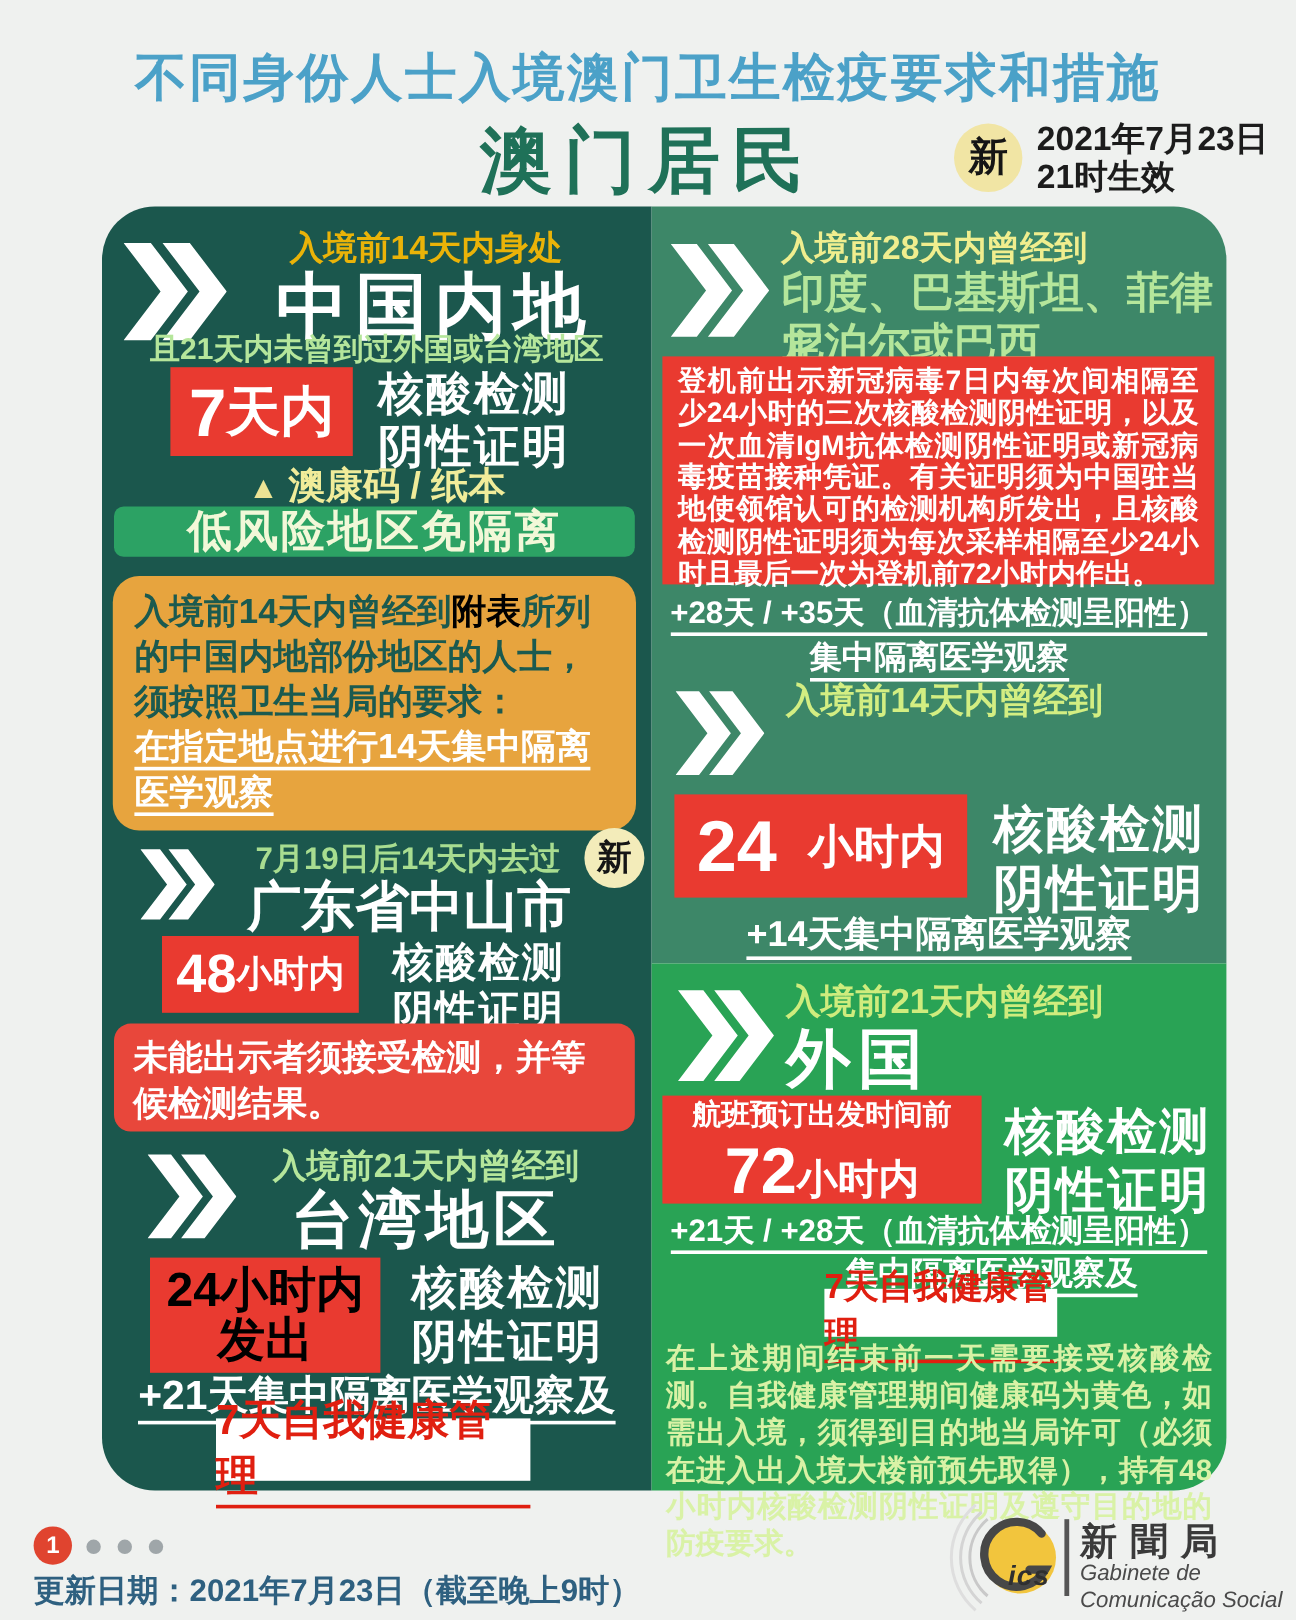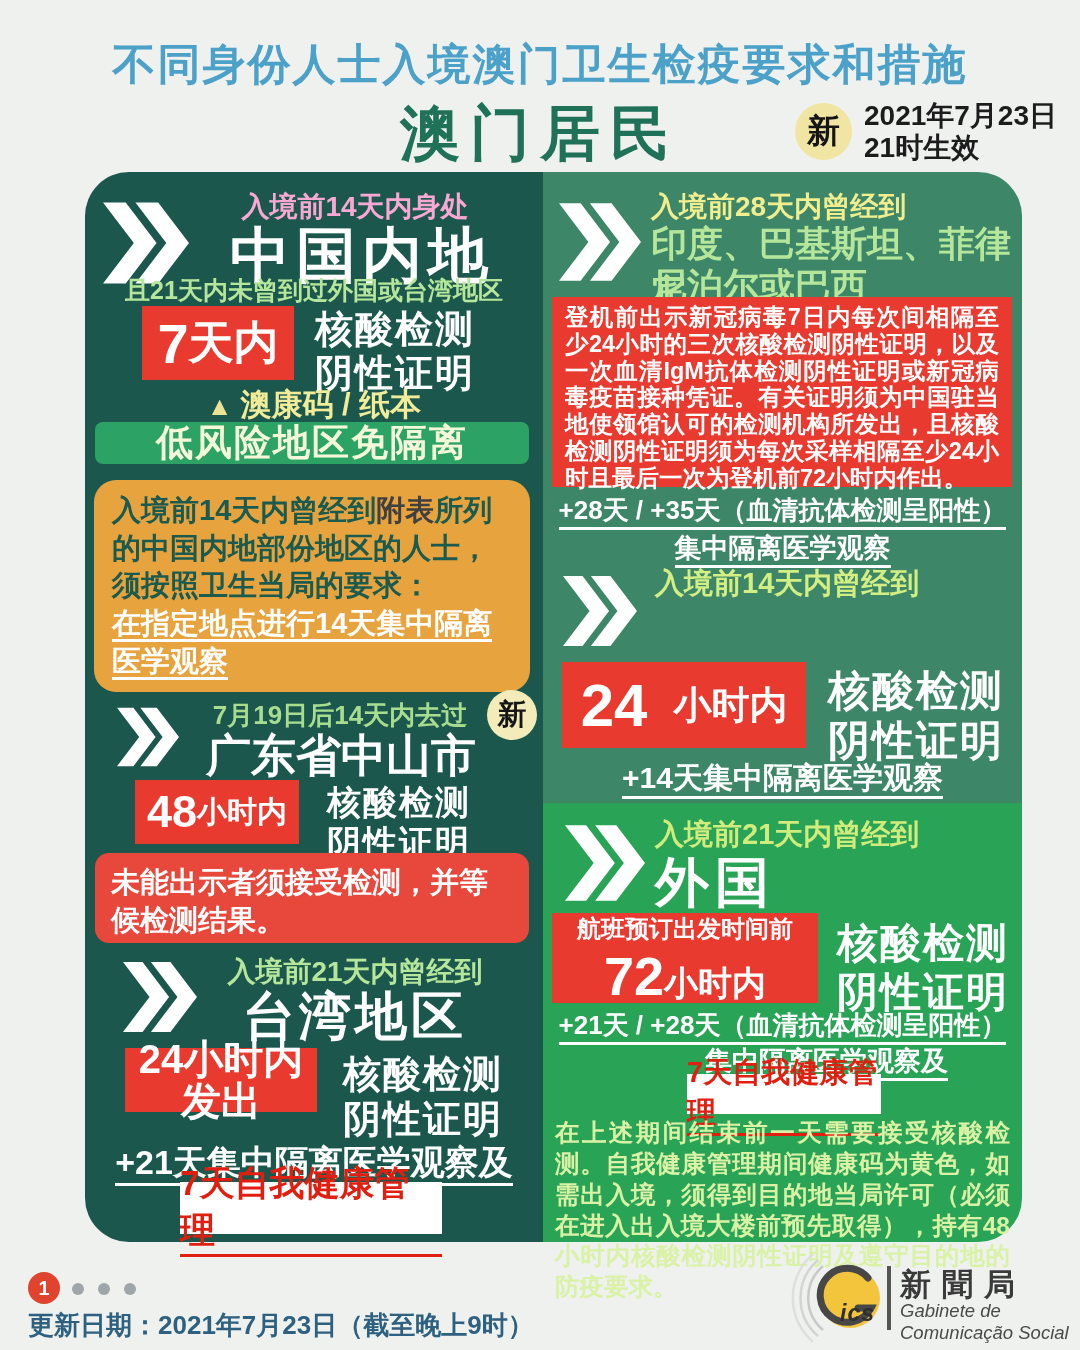--- a/index.html
+++ b/index.html
@@ -24,40 +24,40 @@
     background:#1b574d; border-radius:44px 0 0 44px; }
   .rp-top { position:absolute; left:543px; top:172px; width:479px; height:631px;
     background:#3d8768; border-radius:0 44px 0 0; }
   .rp-bottom { position:absolute; left:543px; top:803px; width:479px; height:439px;
     background:#29a355; border-radius:0 0 44px 0; }
   .chev { position:absolute; }
   .chev svg { width:100%; height:100%; display:block; }
   
   .lp-chev1 { left:18px; top:22px; width:86px; height:98px; }
   .lp-pre1 { position:absolute; left:100px; top:16px; width:340px; text-align:center;
-    font-size:28px; color:#f9a8d4; }
+    font-size:28px; color:#eab308; }
   .lp-title1 { position:absolute; left:96px; top:44px; width:362px; text-align:center;
     font-size:60px; color:#fff; letter-spacing:6px; }
   .lp-sub1 { position:absolute; left:0; top:102px; width:100%; text-align:center;
     font-size:25px; color:#b5e69b; }
   .lp-rbox1 { position:absolute; left:57px; top:134px; width:152px; height:74px;
     background:#e93a30; display:flex; align-items:center; justify-content:center; color:#fff; }
   .lp-rbox1 .num { font-size:56px; } .lp-rbox1 .unit { font-size:45px; }
   .lp-test1 { position:absolute; left:212px; top:136px; width:196px; text-align:center;
     font-size:38px; color:#fff; line-height:1.15; letter-spacing:2px; }
   .lp-code { position:absolute; left:0; top:212px; width:100%; text-align:center;
     font-size:31px; color:#f0ec9a; }
   .lp-code .tri { font-size:26px; color:#ece394; margin-right:8px; }
   .lp-greenbar { position:absolute; left:10px; top:250px; width:434px; height:42px;
     background:#2ca264; border-radius:8px; display:flex; align-items:center; justify-content:center;
     font-size:37px; color:#f2f8d8; letter-spacing:2px; }
   .lp-orange { position:absolute; left:9px; top:308px; width:436px;
     background:#e7a43e; border-radius:22px; padding:12px 18px;
     font-size:29px; line-height:1.3; color:#1b5a4f; }
-  .lp-orange .wt { color:#404040; }
+  .lp-orange .wt { color:#000000; }
   .lp-orange .ul { color:#fff; border-bottom:3px solid #fff; }
   .lp-chev2 { left:32px; top:528px; width:62px; height:74px; }
   .lp-pre2 { position:absolute; left:100px; top:526px; width:310px; text-align:center;
     font-size:26px; color:#a8dd90; }
   .lp-title2 { position:absolute; left:96px; top:554px; width:320px; text-align:center;
     font-size:45px; color:#fff; }
   .lp-new2 { position:absolute; left:402px; top:518px; width:50px; height:50px;
     background:#f3ecba; border-radius:50%; display:flex; align-items:center; justify-content:center;
     font-size:29px; color:#151515; }
   .lp-rbox2 { position:absolute; left:50px; top:608px; width:164px; height:64px;
@@ -66,23 +66,23 @@
   .lp-test2 { position:absolute; left:224px; top:610px; width:180px; text-align:center;
     font-size:34px; color:#fff; line-height:1.18; letter-spacing:2px; }
   .lp-warn { position:absolute; left:10px; top:681px; width:434px; height:90px;
     background:#e8473b; border-radius:14px; padding:10px 16px;
     font-size:29px; line-height:1.32; color:#fff; }
   .lp-chev3 { left:38px; top:780px; width:74px; height:90px; }
   .lp-pre3 { position:absolute; left:120px; top:781px; width:300px; text-align:center;
     font-size:28px; color:#b5e69b; }
   .lp-title3 { position:absolute; left:120px; top:810px; width:300px; text-align:center;
     font-size:52px; color:#fff; letter-spacing:4px; }
-  .lp-rbox3 { position:absolute; left:40px; top:876px; width:192px; height:64px;
+  .lp-rbox3 { position:absolute; left:40px; top:876px; width:192px; height:96px;
     background:#e93a30; display:flex; flex-direction:column; align-items:center; justify-content:center;
-    color:#ffffff; font-size:40px; line-height:1.05; }
+    color:#000000; font-size:40px; line-height:1.05; }
   .lp-test3 { position:absolute; left:238px; top:880px; width:200px; text-align:center;
     font-size:38px; color:#fff; line-height:1.18; letter-spacing:2px; }
   .lp-q { position:absolute; left:0; top:968px; width:100%; text-align:center; }
   .lp-q span { font-size:34px; color:#fff; border-bottom:3px solid #fff; padding-bottom:2px; }
   .lp-selfbox { position:absolute; left:95px; top:1010px; width:262px; height:52px;
     background:#fff; display:flex; align-items:center; justify-content:center; }
   .lp-selfbox span { font-size:35px; color:#e01f10; border-bottom:3px solid #e01f10; }
   
   .rt-chev { left:16px; top:22px; width:82px; height:96px; }
   .rt-pre { position:absolute; left:108px; top:16px; font-size:28px; color:#f0ee8e; }

